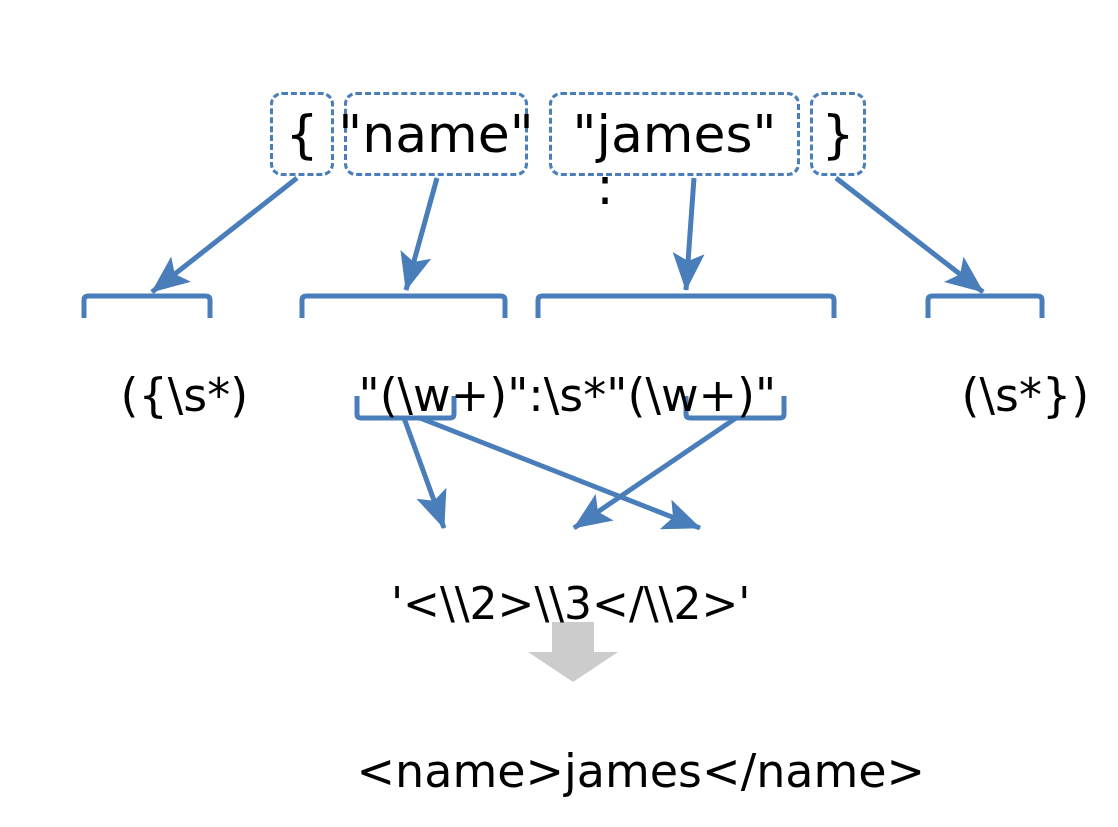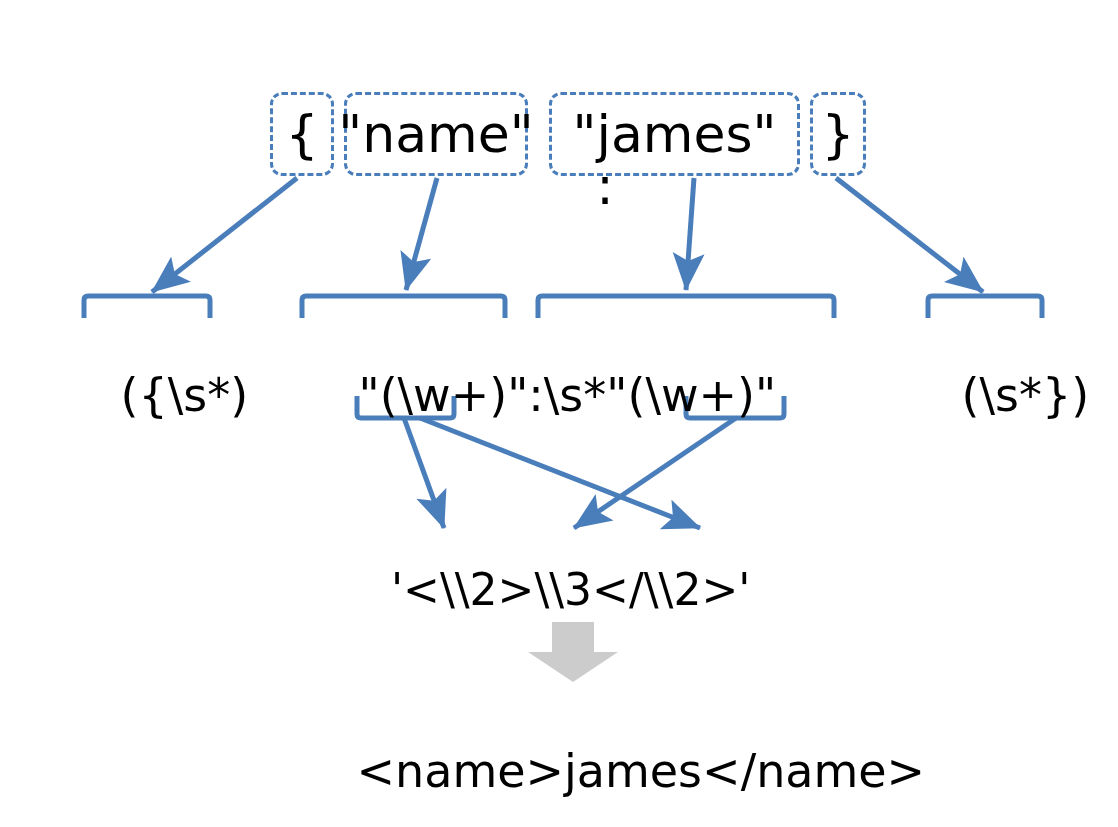--- a/index.html
+++ b/index.html
@@ -140,21 +140,21 @@
   </div>
 
   <div class="plain-text regex-text" style="left:300px; top:326px;">
     <span>"(\w+)":\s*"(\w+)"</span>
   </div>
 
   <div class="plain-text regex-text" style="left:903px; top:326px;">
     <span>(\s*})</span>
   </div>
 
-  <div class="plain-text template-text" style="left:335px; top:524px;">
+  <div class="plain-text template-text" style="left:335px; top:538px;">
     <span>'&lt;\\2&gt;\\3&lt;/\\2&gt;'</span>
   </div>
 
   <div class="plain-text output-text" style="left:298px; top:702px;">
     <span>&lt;name&gt;james&lt;/name&gt;</span>
   </div>
 
 </div>
 
 </body></html>

